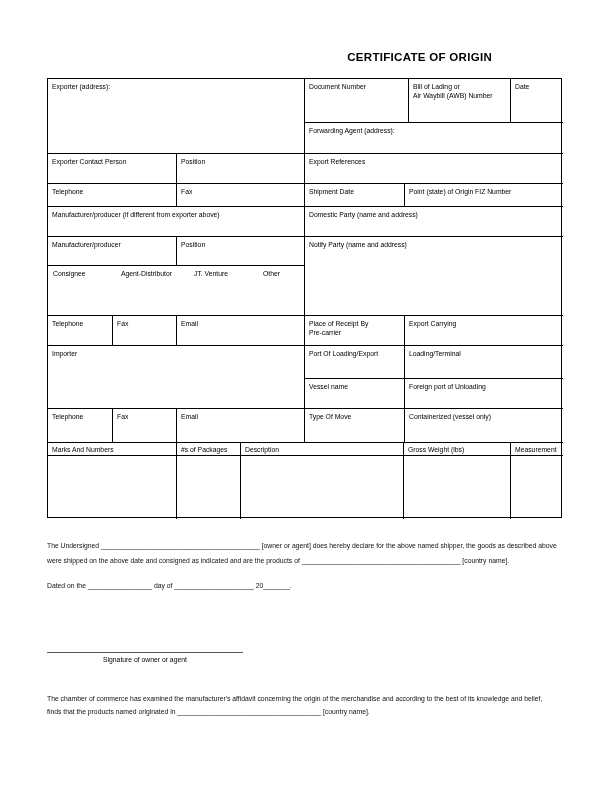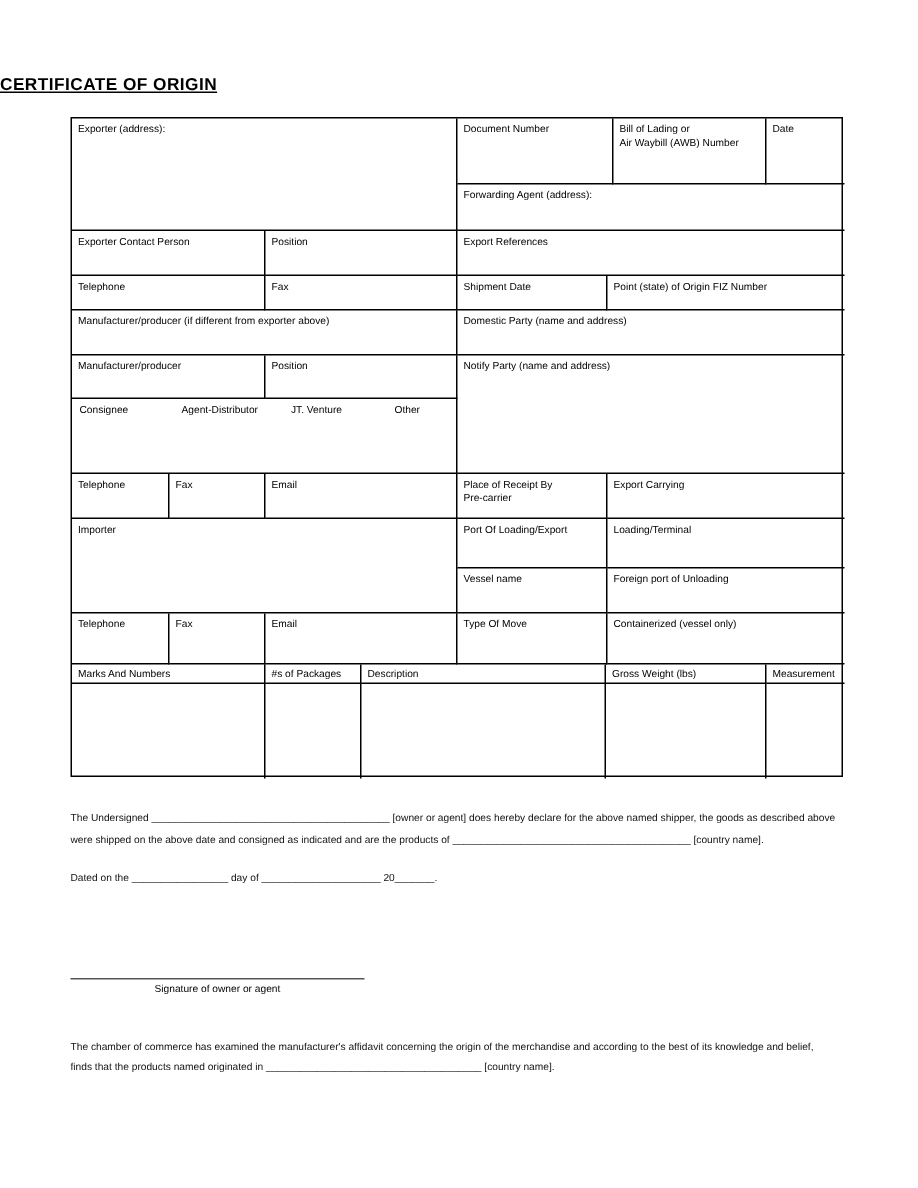--- a/index.html
+++ b/index.html
@@ -1,22 +1,22 @@
 <!DOCTYPE html>
 <html><head>
 <meta charset="utf-8">
 <style>
   html,body{margin:0;padding:0;}
   body{
     width:612px;height:792px;background:#ffffff;color:#000;
     font-family:"Liberation Sans", sans-serif;position:relative;overflow:hidden;
   }
   .title{
-    position:absolute;top:51px;left:0;width:492px;text-align:left;
-    font-size:11.5px;font-weight:bold;text-decoration:underline;letter-spacing:.3px;
+    position:absolute;top:51px;left:0;width:492px;text-align:right;
+    font-size:11.5px;font-weight:bold;letter-spacing:.3px;
   }
   .tbl{
     position:absolute;left:47px;top:78px;width:515px;height:440px;
     border:1px solid #000;box-sizing:border-box;
   }
   .c{
     position:absolute;box-sizing:border-box;
     border-right:1px solid #000;border-bottom:1px solid #000;
     font-size:6.8px;line-height:9px;padding:3px 2px 0 4px;
     white-space:pre-line;overflow:hidden;

